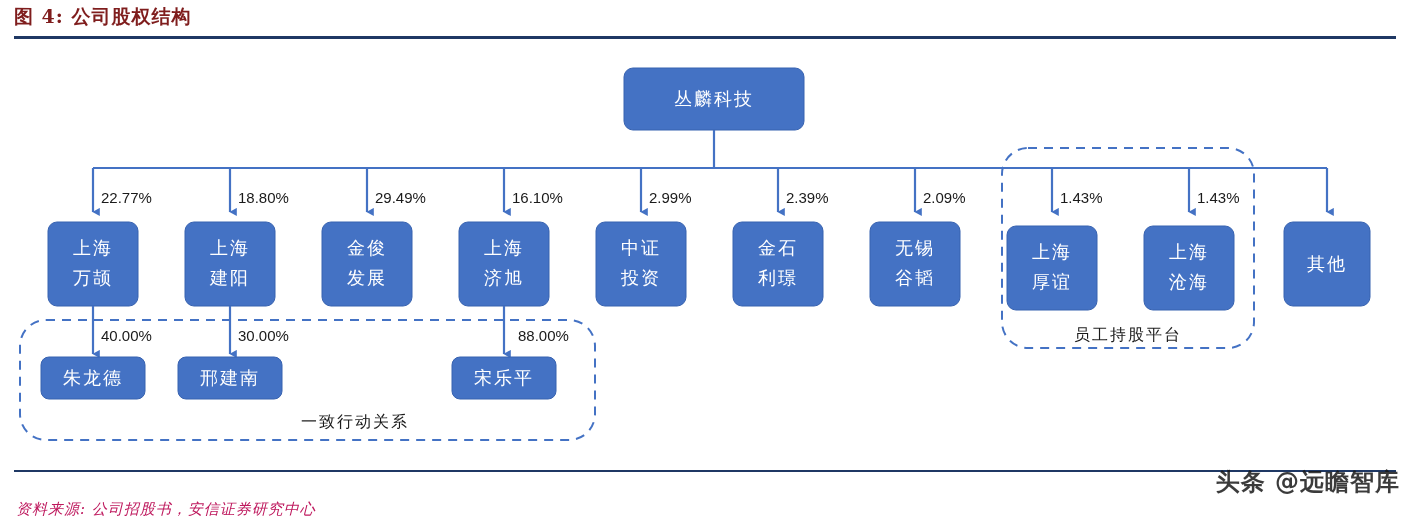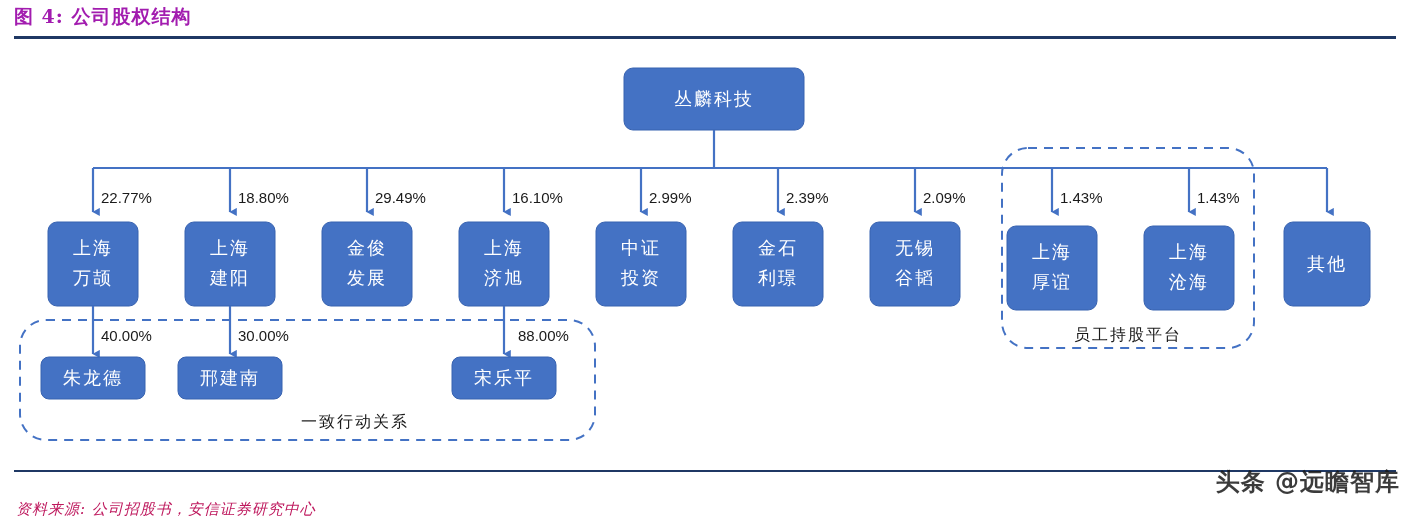--- a/index.html
+++ b/index.html
@@ -4,21 +4,21 @@
 <style>
   html,body{margin:0;padding:0;}
   body{
     width:1410px;height:517px;
     background:#ffffff;
     font-family:"Liberation Sans","DejaVu Sans",sans-serif;
     position:relative;overflow:hidden;
   }
   .fig-title{
     position:absolute;left:14px;top:4px;
-    font-size:19px;font-weight:bold;color:#a21caf;
+    font-size:19px;font-weight:bold;color:#7f1d1d;
     letter-spacing:1px;
     font-family:"DejaVu Serif","Liberation Serif",serif;
   }
   .title-rule{
     position:absolute;left:14px;top:36px;width:1382px;height:3px;
     background:#1F3864;
   }
   .footer-rule{
     position:absolute;left:14px;top:470px;width:1382px;height:2px;
     background:#1F3864;

